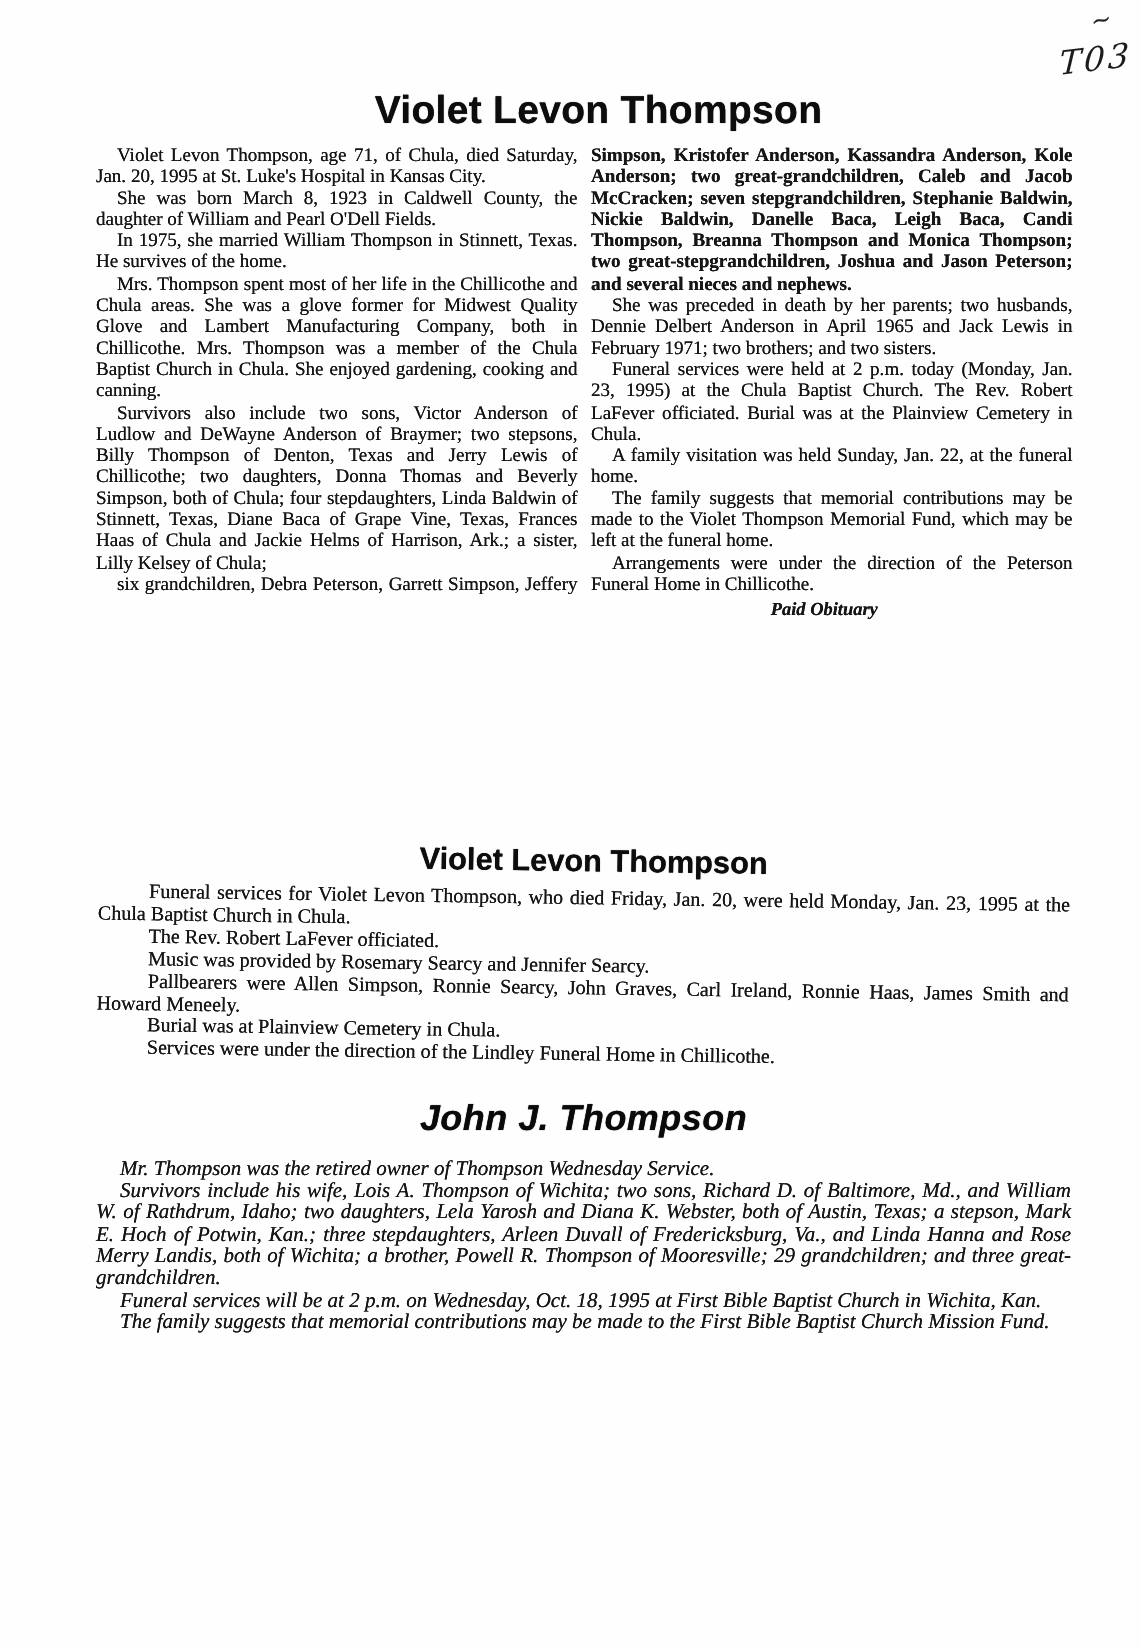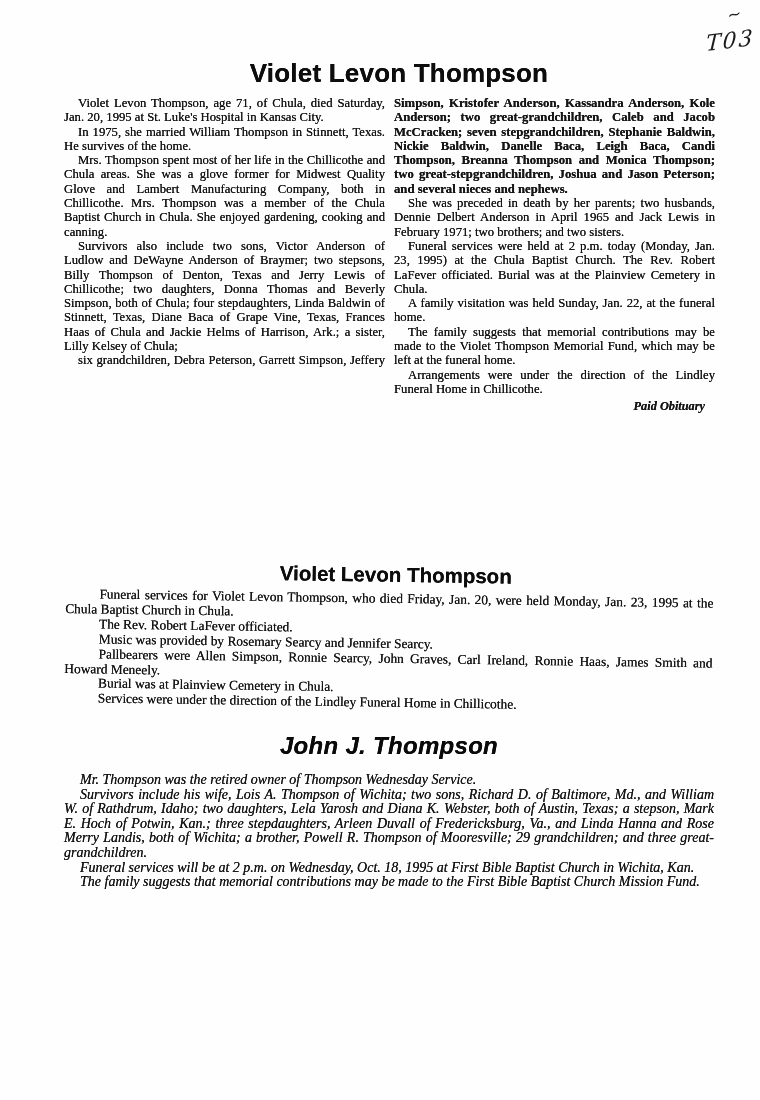--- a/index.html
+++ b/index.html
@@ -72,21 +72,21 @@
   }
   .col p {
     margin: 0;
     text-indent: 14px;
   }
   .col p.flush { text-indent: 0; font-weight: bold; }
   .col p.spread { text-align-last: justify; }
   .byline {
     margin-top: 3px;
     padding-right: 10px;
-    text-align: right;
+    text-align: center;
     font-style: italic;
     font-weight: 600;
     font-size: 12.3px;
   }
   
   .obit2 {
     position: absolute;
     left: 66px;
     top: 558px;
     width: 648px;
@@ -143,32 +143,33 @@
 <div class="page">
 
   <span class="hand-squiggle">~</span>
   <span class="hand-note">T03</span>
 
   <section class="obit1">
     <h1 class="title">Violet Levon Thompson</h1>
     <div class="columns">
       <div class="col">
         <p>Violet Levon Thompson, age 71, of Chula, died Saturday, Jan. 20, 1995 at St. Luke's Hospital in Kansas City.</p>
+        <p>She was born March 8, 1923 in Caldwell County, the daughter of William and Pearl O'Dell Fields.</p>
         <p>In 1975, she married William Thompson in Stinnett, Texas. He survives of the home.</p>
         <p>Mrs. Thompson spent most of her life in the Chillicothe and Chula areas. She was a glove former for Midwest Quality Glove and Lambert Manufacturing Company, both in Chillicothe. Mrs. Thompson was a member of the Chula Baptist Church in Chula. She enjoyed gardening, cooking and canning.</p>
         <p>Survivors also include two sons, Victor Anderson of Ludlow and DeWayne Anderson of Braymer; two stepsons, Billy Thompson of Denton, Texas and Jerry Lewis of Chillicothe; two daughters, Donna Thomas and Beverly Simpson, both of Chula; four stepdaughters, Linda Baldwin of Stinnett, Texas, Diane Baca of Grape Vine, Texas, Frances Haas of Chula and Jackie Helms of Harrison, Ark.; a sister, Lilly Kelsey of Chula;</p>
         <p class="spread">six grandchildren, Debra Peterson, Garrett Simpson, Jeffery</p>
       </div>
       <div class="col">
         <p class="flush">Simpson, Kristofer Anderson, Kassandra Anderson, Kole Anderson; two great-grandchildren, Caleb and Jacob McCracken; seven stepgrandchildren, Stephanie Baldwin, Nickie Baldwin, Danelle Baca, Leigh Baca, Candi Thompson, Breanna Thompson and Monica Thompson; two great-stepgrandchildren, Joshua and Jason Peterson; and several nieces and nephews.</p>
         <p>She was preceded in death by her parents; two husbands, Dennie Delbert Anderson in April 1965 and Jack Lewis in February 1971; two brothers; and two sisters.</p>
         <p>Funeral services were held at 2 p.m. today (Monday, Jan. 23, 1995) at the Chula Baptist Church. The Rev. Robert LaFever officiated. Burial was at the Plainview Cemetery in Chula.</p>
         <p>A family visitation was held Sunday, Jan. 22, at the funeral home.</p>
         <p>The family suggests that memorial contributions may be made to the Violet Thompson Memorial Fund, which may be left at the funeral home.</p>
-        <p>Arrangements were under the direction of the Lindley Funeral Home in Chillicothe.</p>
+        <p>Arrangements were under the direction of the Peterson Funeral Home in Chillicothe.</p>
         <div class="byline">Paid Obituary</div>
       </div>
     </div>
   </section>
 
   <section class="obit2">
     <h2 class="title">Violet Levon Thompson</h2>
     <p>Funeral services for Violet Levon Thompson, who died Friday, Jan. 20, were held Monday, Jan. 23, 1995 at the Chula Baptist Church in Chula.</p>
     <p>The Rev. Robert LaFever officiated.</p>
     <p>Music was provided by Rosemary Searcy and Jennifer Searcy.</p>

